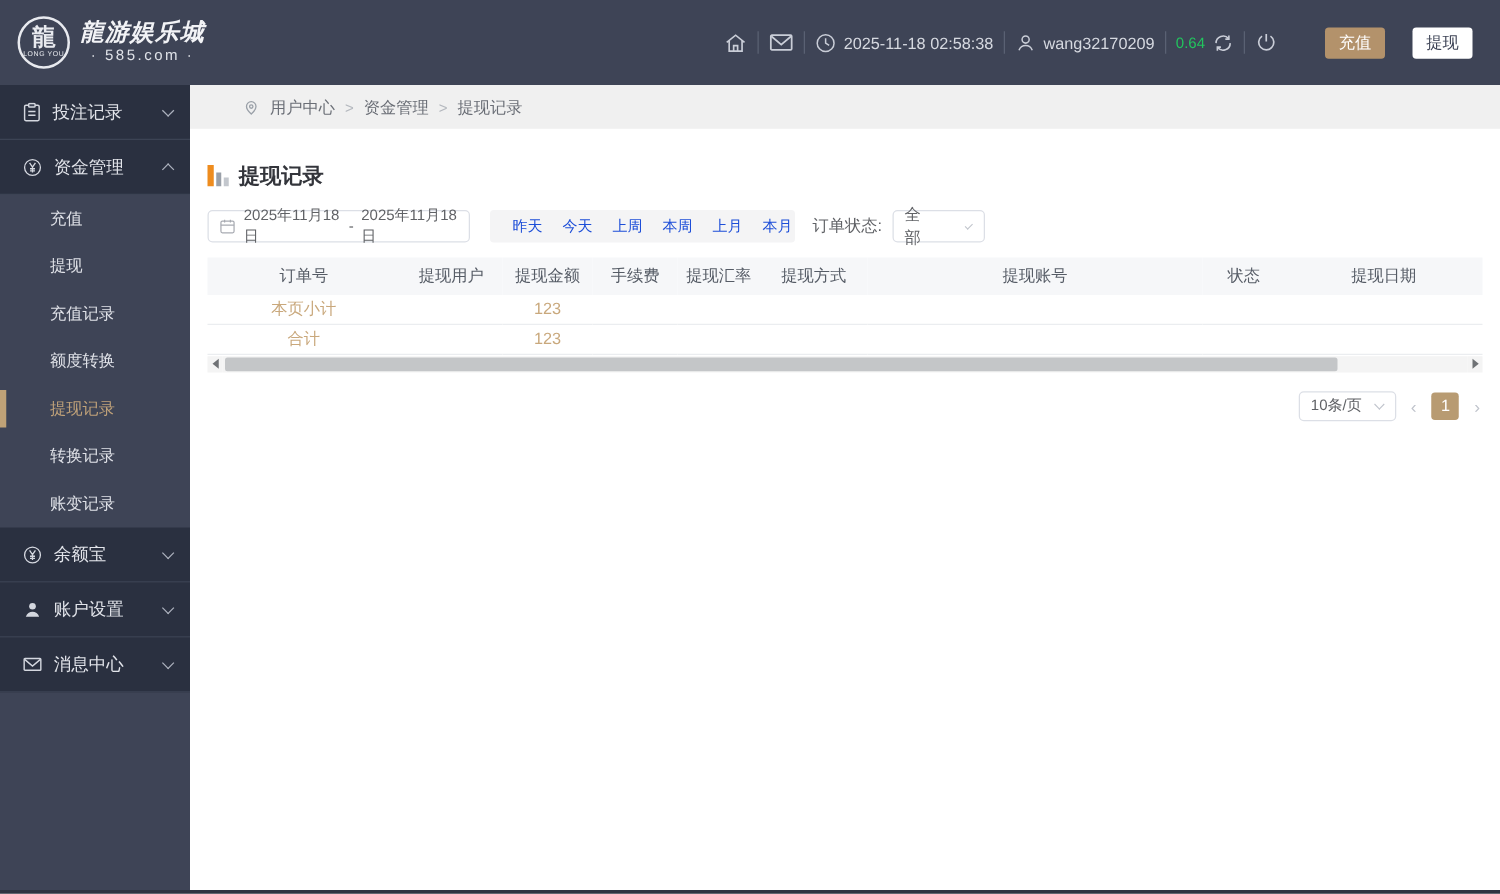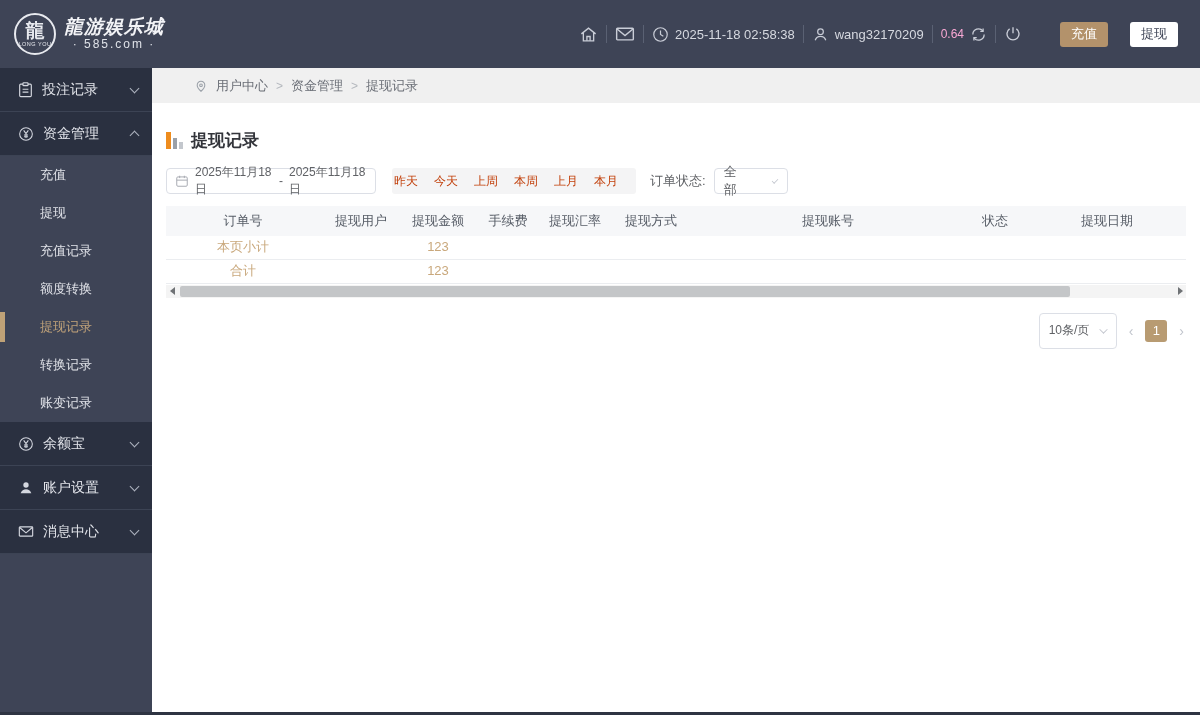--- a/index.html
+++ b/index.html
@@ -23,21 +23,21 @@
   }
   .logo-circle .dragon { font-size:19px; font-weight:bold; }
   .logo-circle .en { font-size:5.5px; letter-spacing:.5px; margin-top:2px; }
   .logo-text { color:#f2f3f6; line-height:1.1; }
   .logo-text .cn { font-size:19px; font-weight:bold; font-style:italic; letter-spacing:1px; }
   .logo-text .sub { font-size:12px; text-align:center; letter-spacing:2px; color:#dfe2e8; }
   .top-right { display:flex; align-items:center; gap:8px; }
   .tsep { width:1px; height:18px; background:#5a6173; }
   .ticon { color:#c9cdd7; display:flex; align-items:center; cursor:pointer; }
   .tinfo { display:flex; align-items:center; gap:6px; color:#d6d9e0; font-size:13px; }
-  .balance { color:#f9a8d4; font-size:12px; }
+  .balance { color:#22c55e; font-size:12px; }
   .tbtn {
     height:25px; padding:0 11px; border-radius:3px; font-size:13px;
     display:flex; align-items:center; cursor:pointer; border:none;
   }
   .tbtn.deposit { background:#b3926b; color:#fff; margin-left:30px; }
   .tbtn.withdraw { background:#fff; color:#3e4456; margin-left:14px; }
   
   .sidebar { position:absolute; top:68px; left:0; width:152px; height:644px; background:#3e4456; }
   .sgroup {
     height:44px; display:flex; align-items:center; gap:9px; padding:0 14px 0 18px;
@@ -84,21 +84,21 @@
     width:210px; height:26px; border:1px solid #dcdfe6; border-radius:4px;
     display:flex; align-items:center; gap:6px; padding:0 8px; font-size:12px;
     color:#606266; cursor:pointer; background:#fff;
   }
   .date-box .cal { color:#a8abb2; display:flex; }
   .quick-group {
     margin-left:16px; height:26px; background:#f4f4f5; border-radius:3px;
     display:flex; align-items:center; padding:0 2px;
   }
   .qbtn {
-    width:40px; text-align:left; font-size:12px; color:#c2410c;
+    width:40px; text-align:right; font-size:12px; color:#1d4ed8;
     cursor:pointer; line-height:26px;
   }
   .status-wrap { margin-left:14px; display:flex; align-items:center; gap:8px; }
   .status-label { font-size:13px; color:#606266; }
   .select-box {
     height:26px; border:1px solid #dcdfe6; border-radius:4px; background:#fff;
     display:flex; align-items:center; justify-content:space-between;
     padding:0 9px; font-size:13px; color:#606266; cursor:pointer;
   }
   .select-box.status { width:74px;gap:36px; }
@@ -117,21 +117,21 @@
   tr.sum-row td { height:23px; padding:2px 8px; color:#c9a87c; font-size:13px; }
   
   .hscroll { width:1020px; height:13px; margin-top:1px; display:flex; align-items:center; }
   .hs-arrow { width:12px; height:13px; background:#f4f4f4; display:flex; align-items:center; justify-content:center; cursor:pointer; }
   .hs-arrow .tri-l { width:0; height:0; border-style:solid; border-width:4px 5px 4px 0; border-color:transparent #6f7275 transparent transparent; }
   .hs-arrow .tri-r { width:0; height:0; border-style:solid; border-width:4px 0 4px 5px; border-color:transparent transparent transparent #6f7275; }
   .hs-track { flex:1; height:13px; background:#f4f4f4; position:relative; }
   .hs-thumb { position:absolute; left:2px; top:1px; height:11px; width:890px; background:#c4c6c8; border-radius:2px; cursor:pointer; }
   
   .pager { width:1020px; margin-top:15px; display:flex; justify-content:flex-end; align-items:center; gap:10px; }
-  .select-box.psize { width:78px; height:36px; font-size:12px; }
+  .select-box.psize { width:78px; height:24px; font-size:12px; }
   .pg-arrow { color:#c0c4cc; font-size:14px; cursor:pointer; padding:0 2px; user-select:none; }
   .pg-num {
     min-width:22px; height:22px; background:#b89b72; color:#fff; border-radius:3px;
     font-size:13px; display:flex; align-items:center; justify-content:center; cursor:pointer;
   }
   svg { display:block; }
 </style>
 </head>
 <body>
 

